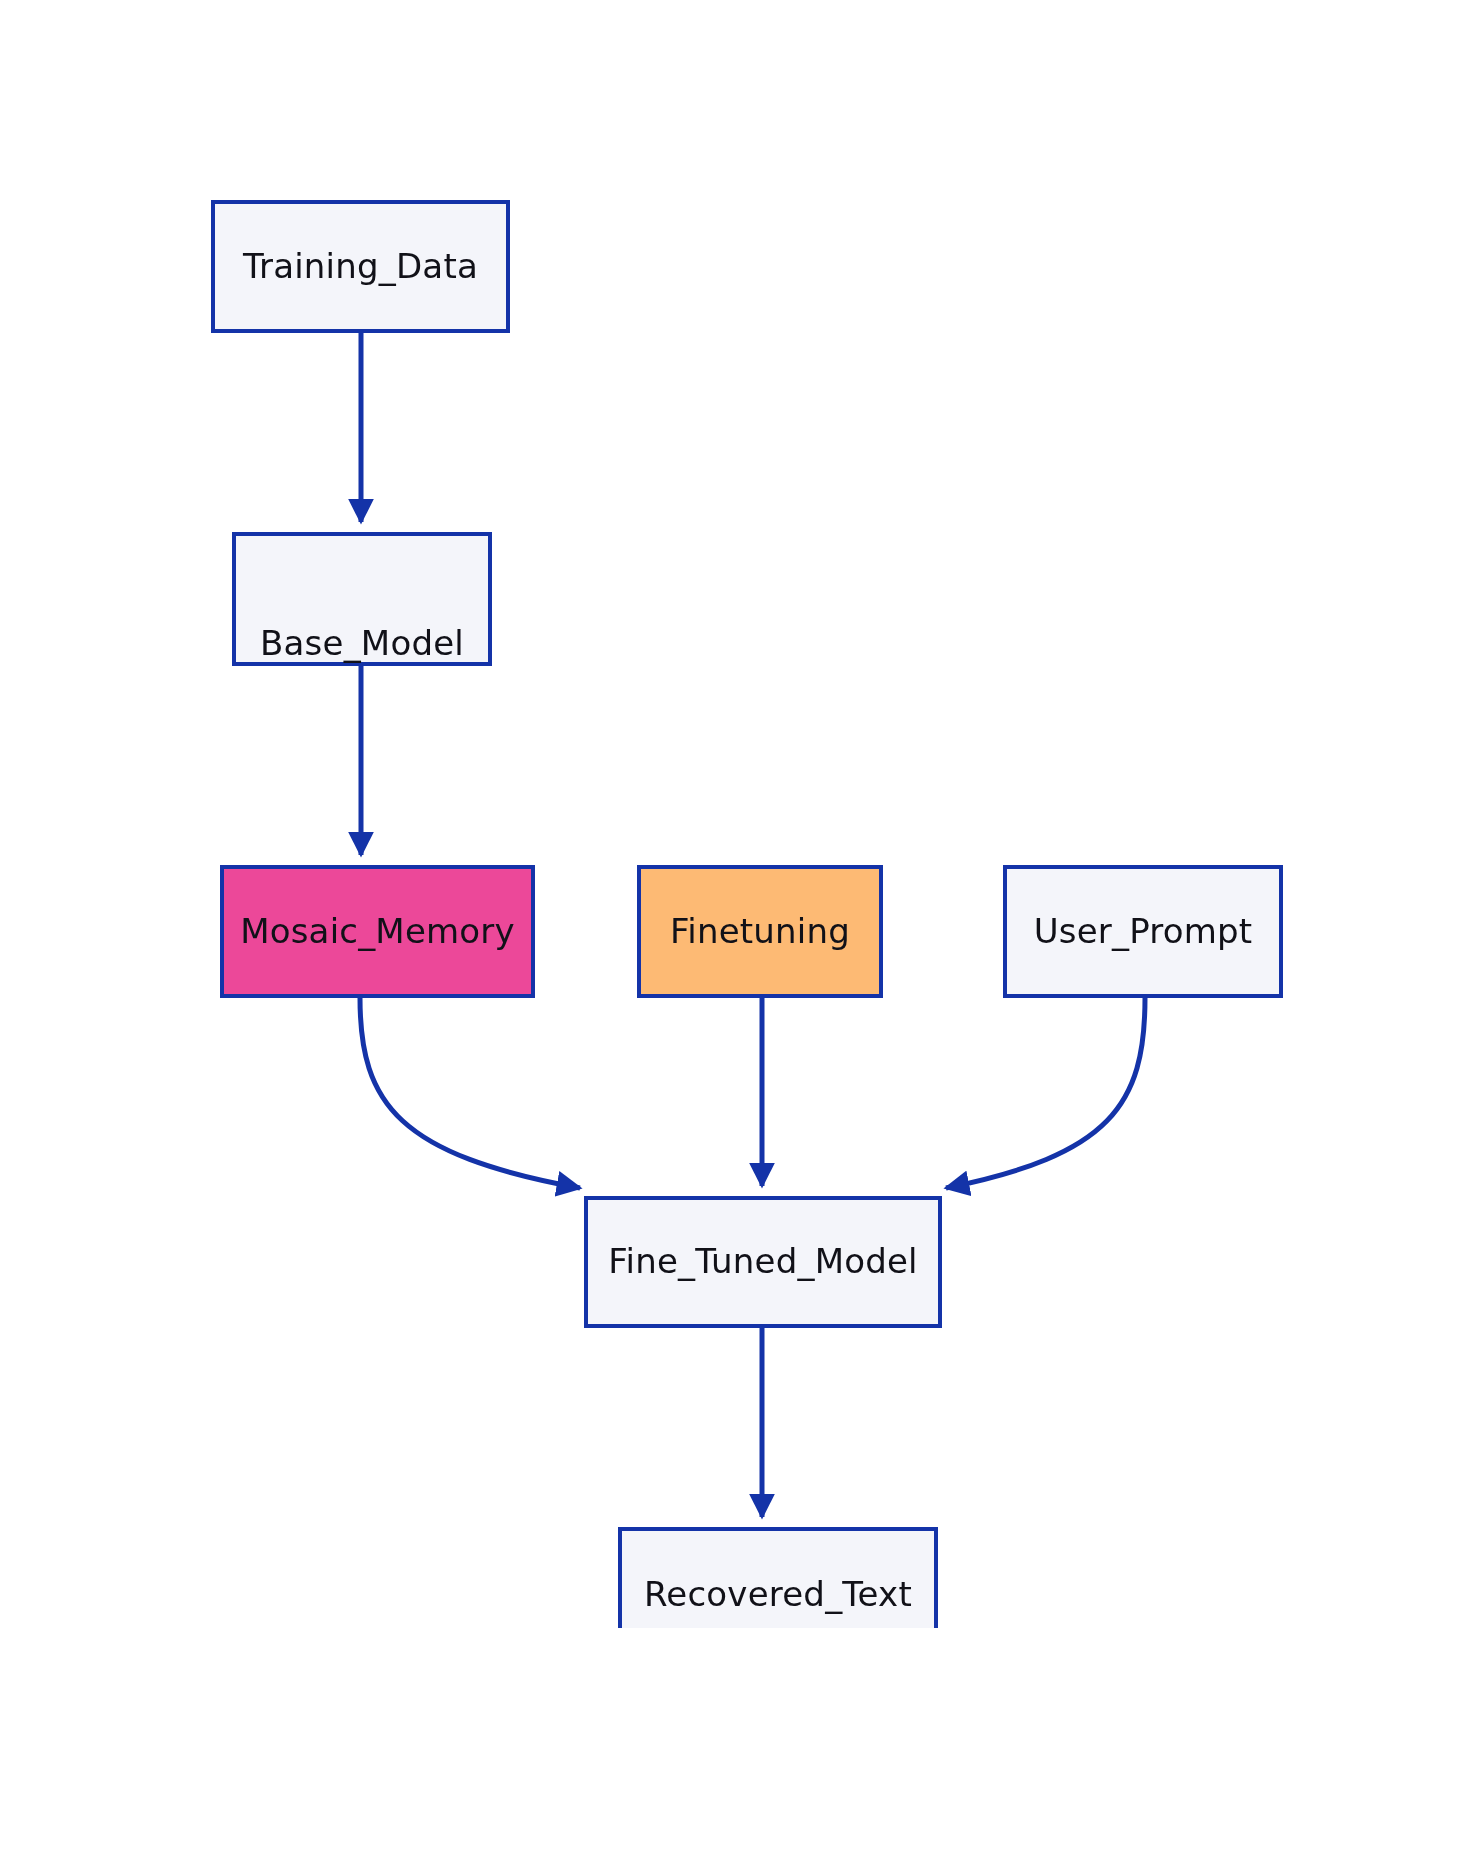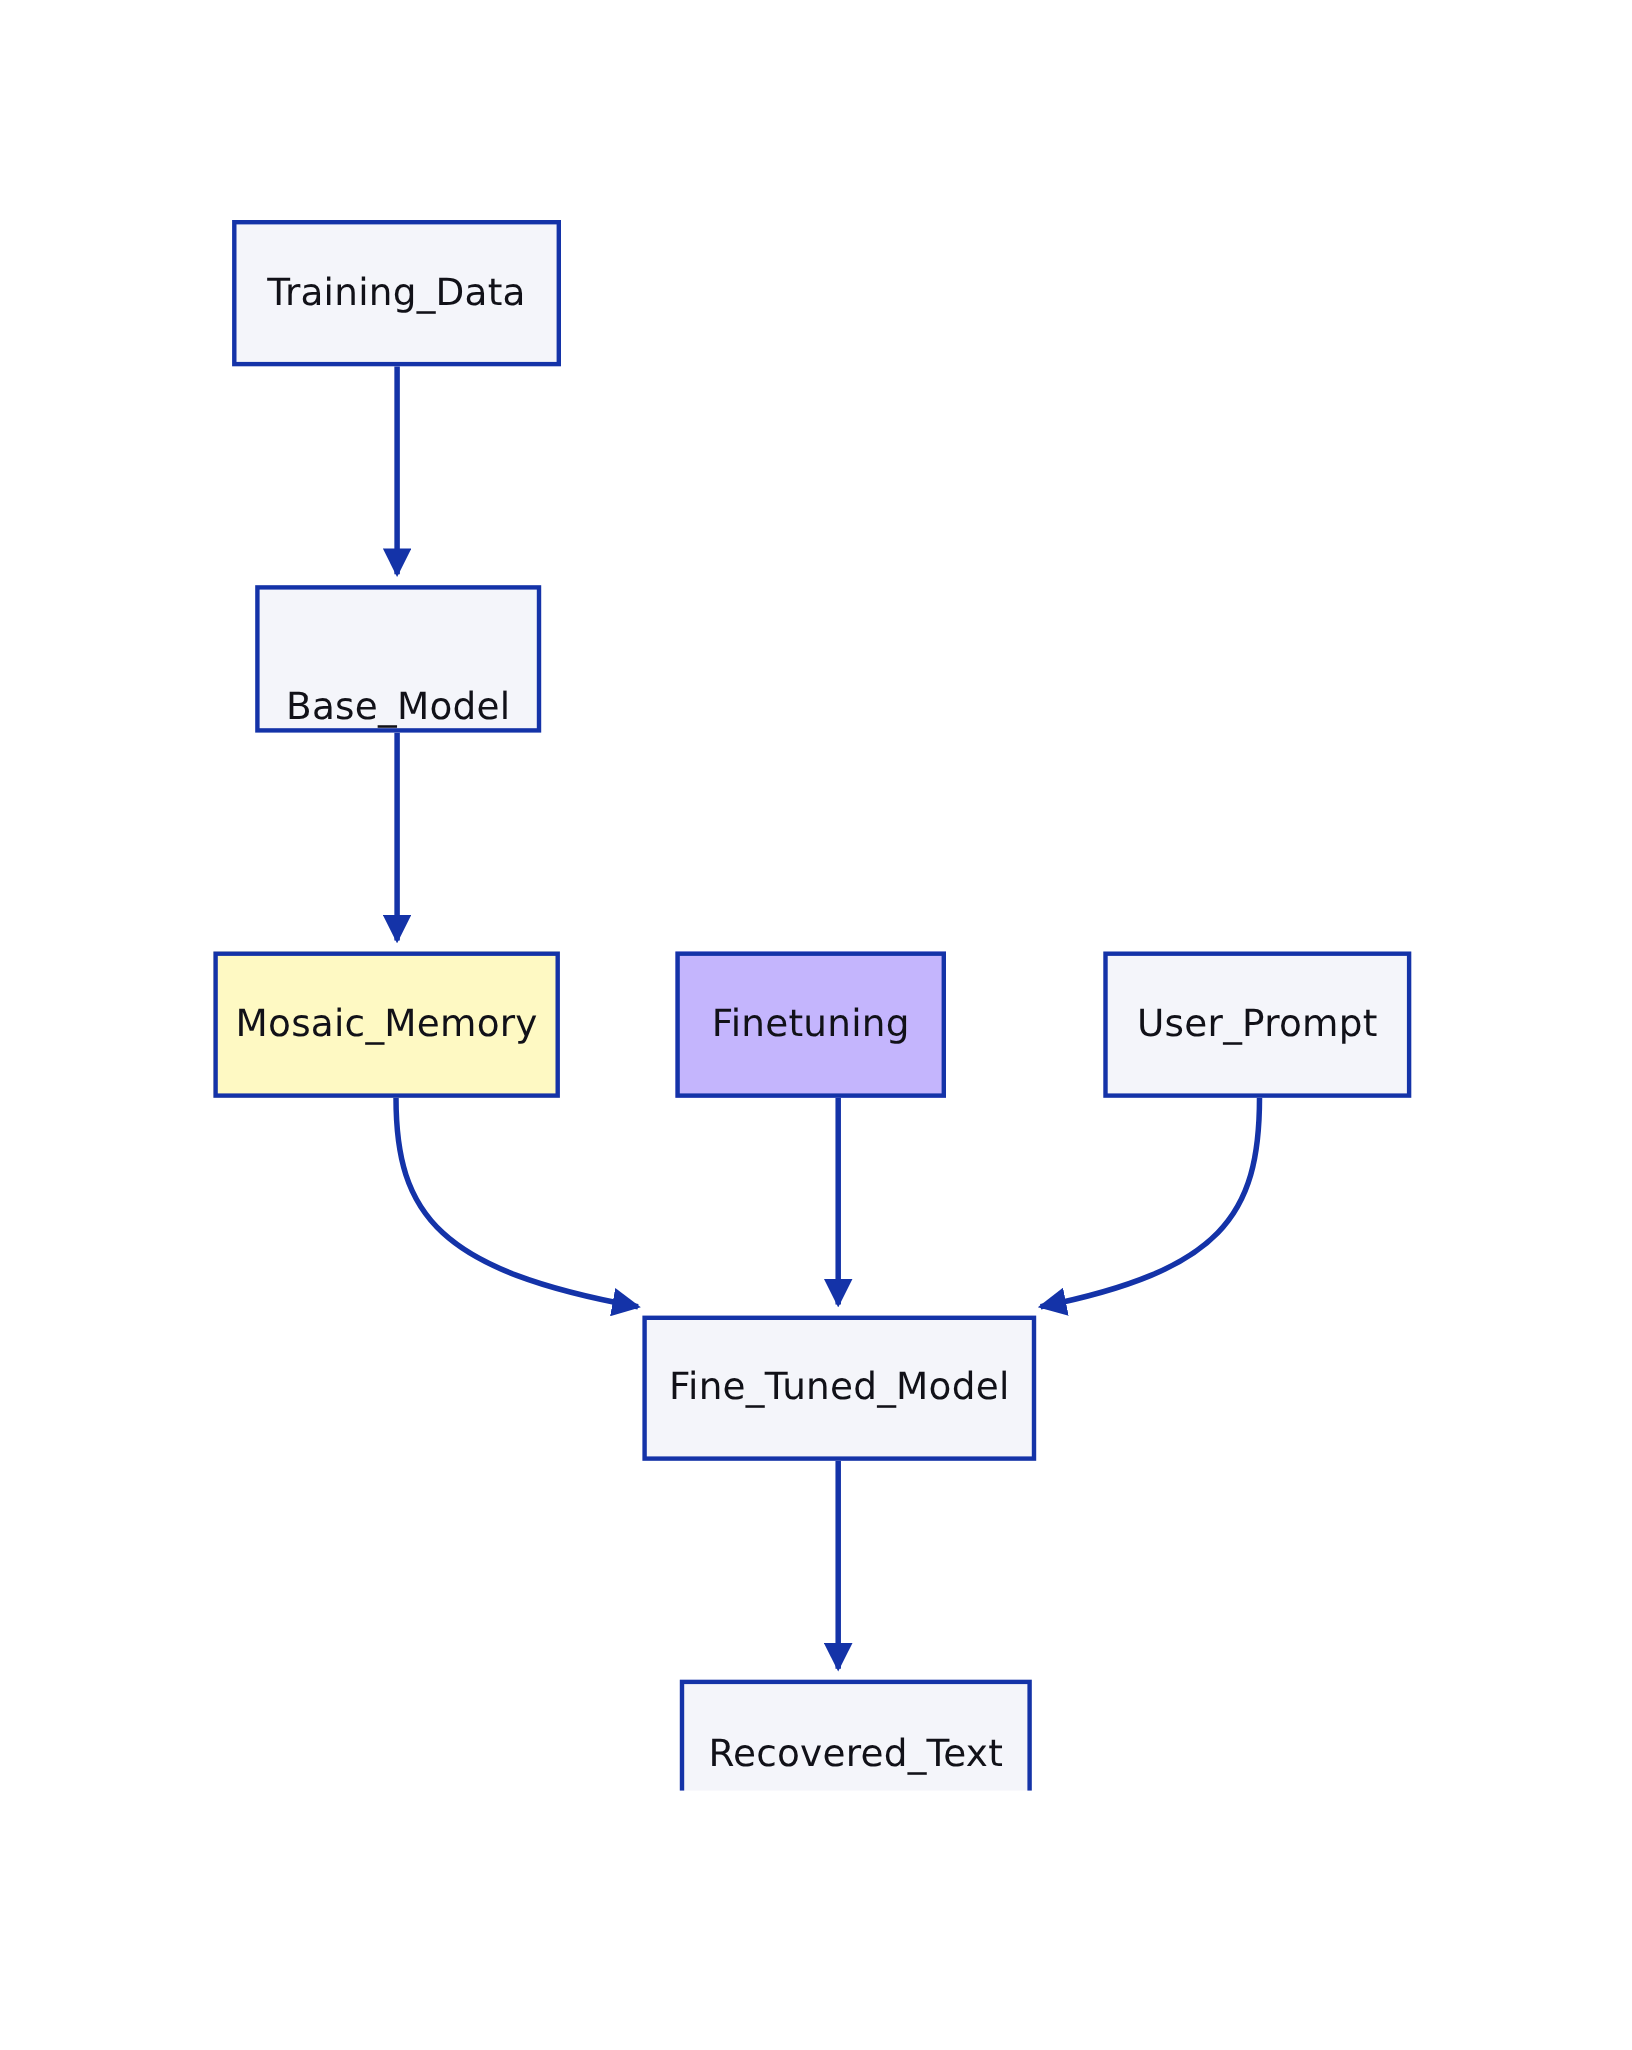--- a/index.html
+++ b/index.html
@@ -71,25 +71,25 @@
   </svg>
 
   <div class="node" style="left: 211px; top: 200px; width: 299px; height: 133px; background: rgb(244, 245, 250); border-color: rgb(20, 51, 168);">
     <span class="node-label" style="color: rgb(17, 17, 24);">Training_Data</span>
   </div>
 
   <div class="node" style="left: 232px; top: 532px; width: 260px; height: 134px; background: rgb(244, 245, 250); border-color: rgb(20, 51, 168); align-items: flex-end;">
     <span class="node-label" style="color: rgb(17, 17, 24);">Base_Model</span>
   </div>
 
-  <div class="node" style="left: 194px; top: 865px; width: 315px; height: 133px; background: #fef9c3; border-color: rgb(20, 51, 168);">
+  <div class="node" style="left: 220px; top: 865px; width: 315px; height: 133px; background: #ec4899; border-color: rgb(20, 51, 168);">
     <span class="node-label" style="color: rgb(17, 17, 24);">Mosaic_Memory</span>
   </div>
 
-  <div class="node" style="left: 614px; top: 865px; width: 246px; height: 133px; background: #c4b5fd; border-color: rgb(20, 51, 168);">
+  <div class="node" style="left: 637px; top: 865px; width: 246px; height: 133px; background: #fdba74; border-color: rgb(20, 51, 168);">
     <span class="node-label" style="color: rgb(17, 17, 24);">Finetuning</span>
   </div>
 
   <div class="node" style="left: 584px; top: 1196px; width: 358px; height: 132px; background: rgb(244, 245, 250); border-color: rgb(20, 51, 168);">
     <span class="node-label" style="color: rgb(17, 17, 24);">Fine_Tuned_Model</span>
   </div>
 
   <div class="node" style="left: 1003px; top: 865px; width: 280px; height: 133px; background: rgb(244, 245, 250); border-color: rgb(20, 51, 168);">
     <span class="node-label" style="color: rgb(17, 17, 24);">User_Prompt</span>
   </div>

